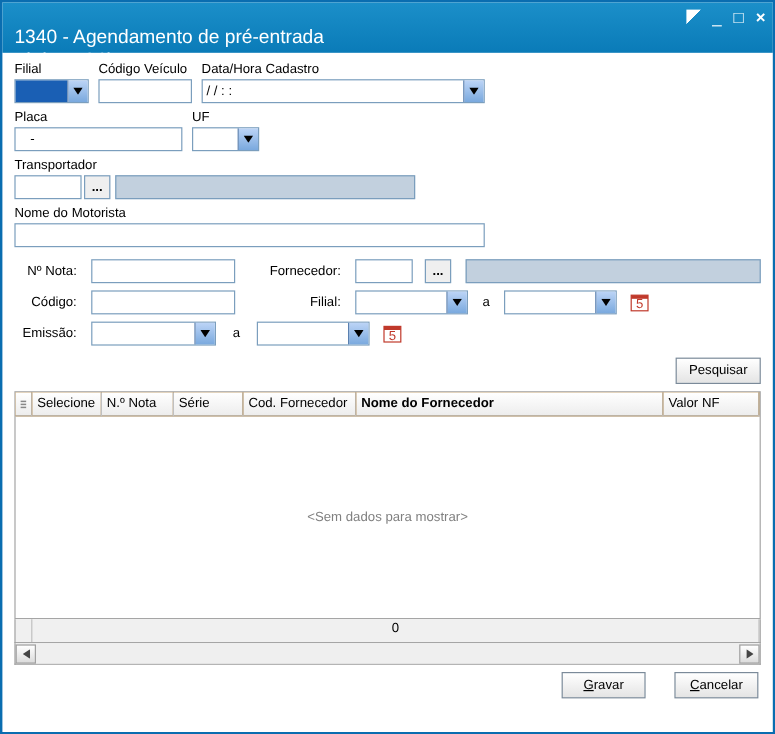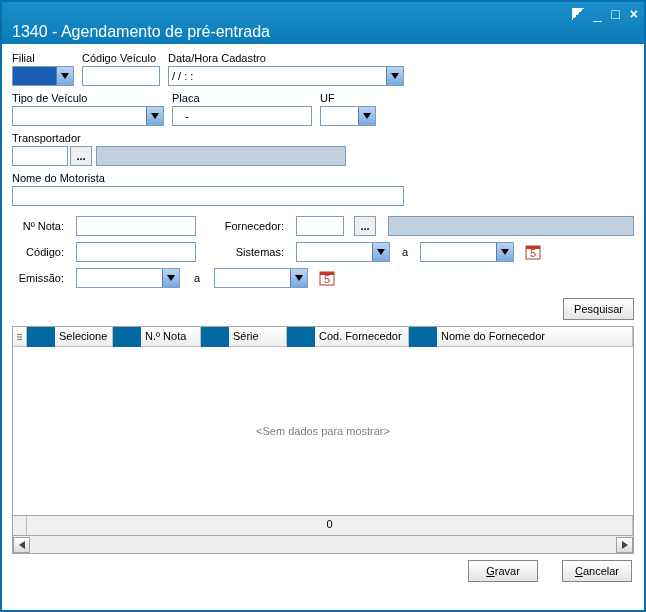--- a/index.html
+++ b/index.html
@@ -31,21 +31,21 @@
 .combo.active .cval { background:#1a5fb4; }
 
 .lookup-btn { width: 22px; height: 20px; border:1px solid #7b9ebd; background:#efefef; display:inline-flex; align-items:center; justify-content:center; cursor:pointer; font-weight:bold; font-size:11px; margin-left:2px; }
 
 .cal-btn { width:18px; height:20px; display:inline-flex; align-items:center; justify-content:center; cursor:pointer; margin-left:2px; }
 .cal-btn svg { width:16px; height:16px; }
 
 .lbl-right { font-size:11px; text-align:right; padding-right:4px; display:flex; align-items:center; justify-content:flex-end; }
 
 .table-area { border:1px solid #a5a5a5; height:190px; margin-top:4px; position:relative; background:#fff; display:flex; flex-direction:column; }
-.table-header { display:flex; height:20px; background:#0369a1;gap:28px; }
+.table-header { display:flex; height:20px; background:#a16207; }
 .table-header .th { border-right:1px solid #c0c0c0; border-bottom:1px solid #c0c0c0; padding:3px 4px; font-size:11px; white-space:nowrap; overflow:hidden; background:linear-gradient(#fff,#ededed); }
 .table-header .th.handle { width:14px; border-right:1px solid #c0c0c0; background:linear-gradient(#fff,#ededed); display:flex; align-items:center; justify-content:center; }
 .table-body { flex:1; display:flex; align-items:center; justify-content:center; color:#808080; font-size:11px; }
 
 .status-bar { height:20px; border:1px solid #a5a5a5; border-top:none; display:flex; position:relative; background:#f0f0f0; }
 .status-cell { flex:1; border-right:1px solid #c0c0c0; text-align:center; padding:2px 0; font-size:11px; }
 .status-cell.small { flex:0 0 14px; }
 
 .hscroll { height:18px; border:1px solid #a5a5a5; border-top:none; display:flex; align-items:center; background:#efefef; position:relative; }
 .hscroll .arrow { width:17px; height:16px; border:1px solid #a0a0a0; background:linear-gradient(#fff,#dcdcdc); display:flex; align-items:center; justify-content:center; cursor:pointer; }
@@ -111,31 +111,20 @@
               <svg viewBox="0 0 8 6">
                 <polygon points="0,0 8,0 4,6" fill="#000"></polygon>
               </svg>
             </div>
         </div>
       </div>
     </div>
 
     <div class="row">
       <div class="field">
-        <label>Tipo de Veículo</label>
-        <div class="combo w-tipoveic">
-          <div class="cval"></div>
-          <div class="cbtn">
-              <svg viewBox="0 0 8 6">
-                <polygon points="0,0 8,0 4,6" fill="#000"></polygon>
-              </svg>
-            </div>
-        </div>
-      </div>
-      <div class="field">
         <label>Placa</label>
         <input type="text" class="input w-placa" value="   -" style="">
       </div>
       <div class="field">
         <label>UF</label>
         <div class="combo w-uf">
           <div class="cval"></div>
           <div class="cbtn">
               <svg viewBox="0 0 8 6">
                 <polygon points="0,0 8,0 4,6" fill="#000"></polygon>
@@ -164,21 +153,21 @@
       <input type="text" class="input" style="width: 120px;" value="">
       <div class="lbl-right" style="width:84px;">Fornecedor:</div>
       <input type="text" class="input" style="width: 48px;" value="">
       <span class="lookup-btn">...</span>
       <div class="input readonly-grey" style="flex:1;margin-left:4px;"></div>
     </div>
 
     <div class="row" style="align-items:center;">
       <div class="lbl-right" style="width:56px;">Código:</div>
       <input type="text" class="input" style="width: 120px;" value="">
-      <div class="lbl-right" style="width:84px;">Sistemas:</div>
+      <div class="lbl-right" style="width:84px;">Filial:</div>
       <div class="combo" style="width:94px;">
         <div class="cval"></div>
         <div class="cbtn">
             <svg viewBox="0 0 8 6">
               <polygon points="0,0 8,0 4,6" fill="#000"></polygon>
             </svg>
           </div>
       </div>
       <div class="inline-label" style="padding:0 4px;">a</div>
       <div class="combo" style="width:94px;">
@@ -236,21 +225,22 @@
           <svg width="8" height="10" viewBox="0 0 8 10">
               <rect y="0" width="8" height="2" fill="#888"></rect>
               <rect y="4" width="8" height="2" fill="#888"></rect>
               <rect y="8" width="8" height="2" fill="#888"></rect>
             </svg>
         </div>
         <div class="th" style="width:58px;">Selecione</div>
         <div class="th" style="width:60px;">N.º Nota</div>
         <div class="th" style="width:58px;">Série</div>
         <div class="th" style="width:94px;">Cod. Fornecedor</div>
-        <div class="th" style="flex:1;">Nome do Fornecedor</div>
+        <div class="th" style="flex:1;font-weight:bold;">Nome do Fornecedor</div>
+        <div class="th" style="width:80px;">Valor NF</div>
       </div>
       <div class="table-body">&lt;Sem dados para mostrar&gt;</div>
     </div>
     <div class="status-bar">
       <div class="status-cell small"></div>
       <div class="status-cell">0</div>
     </div>
     <div class="hscroll">
       <div class="arrow">
           <svg width="6" height="8" viewBox="0 0 6 8">

